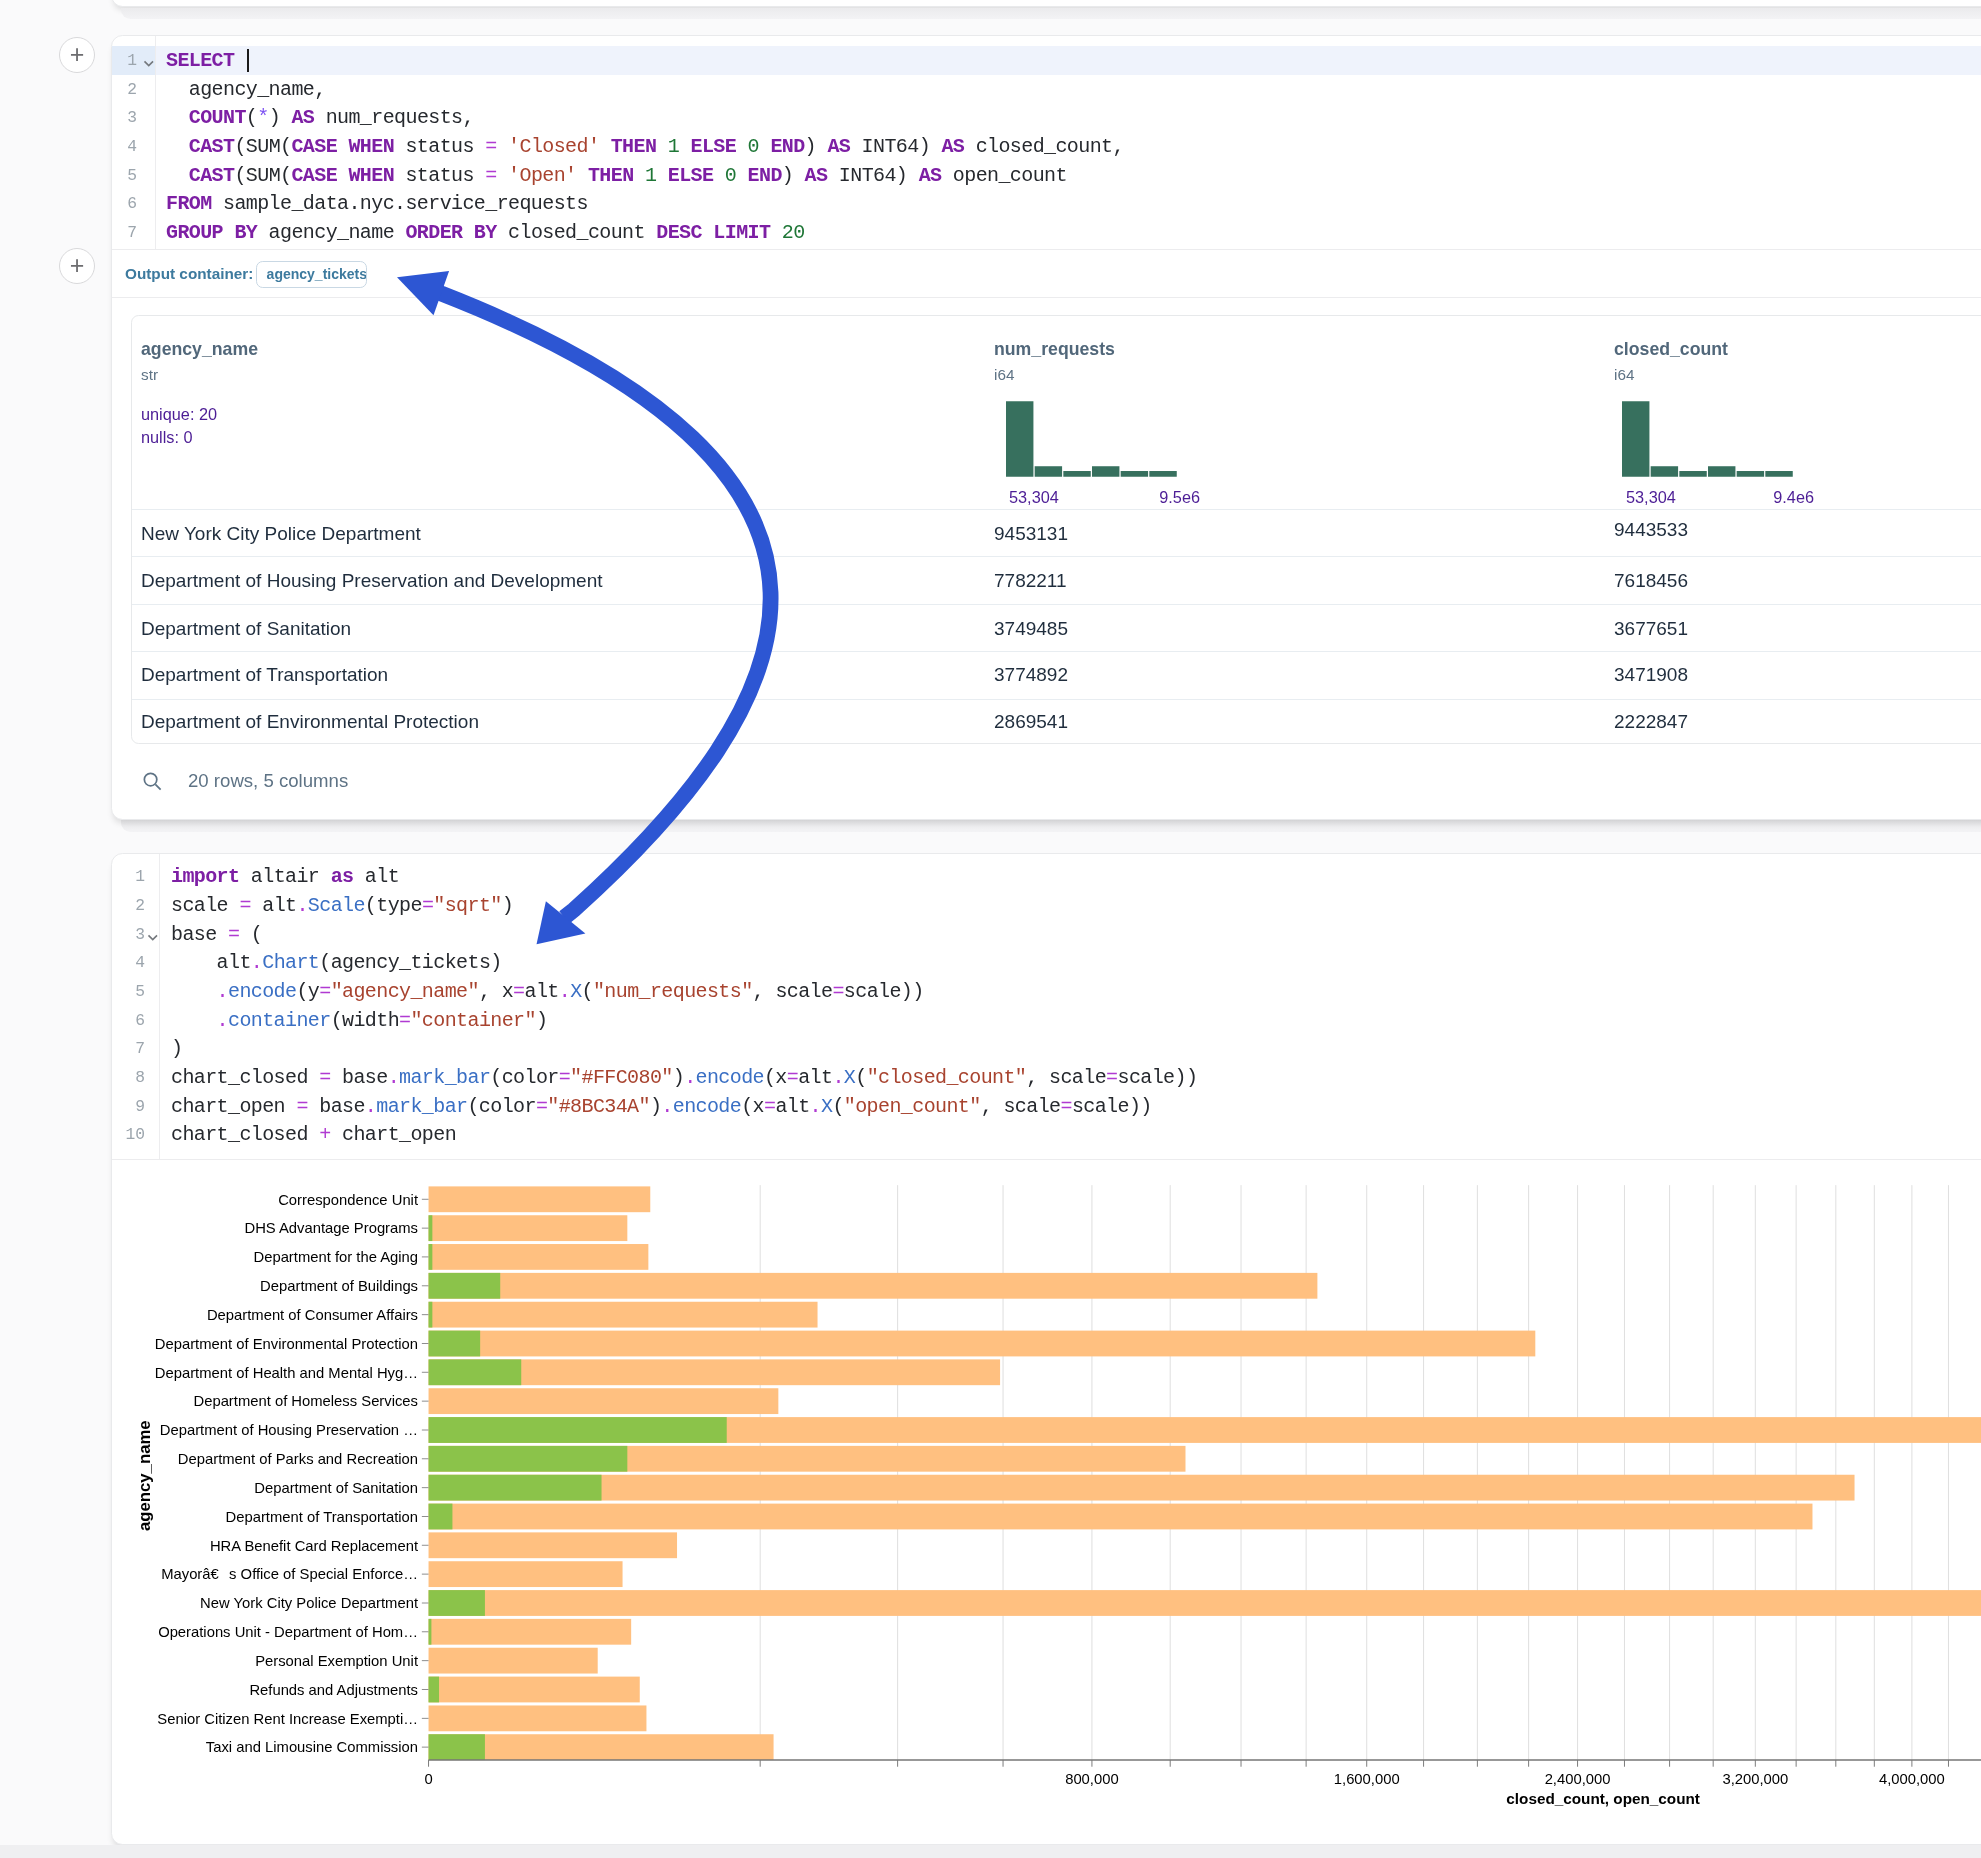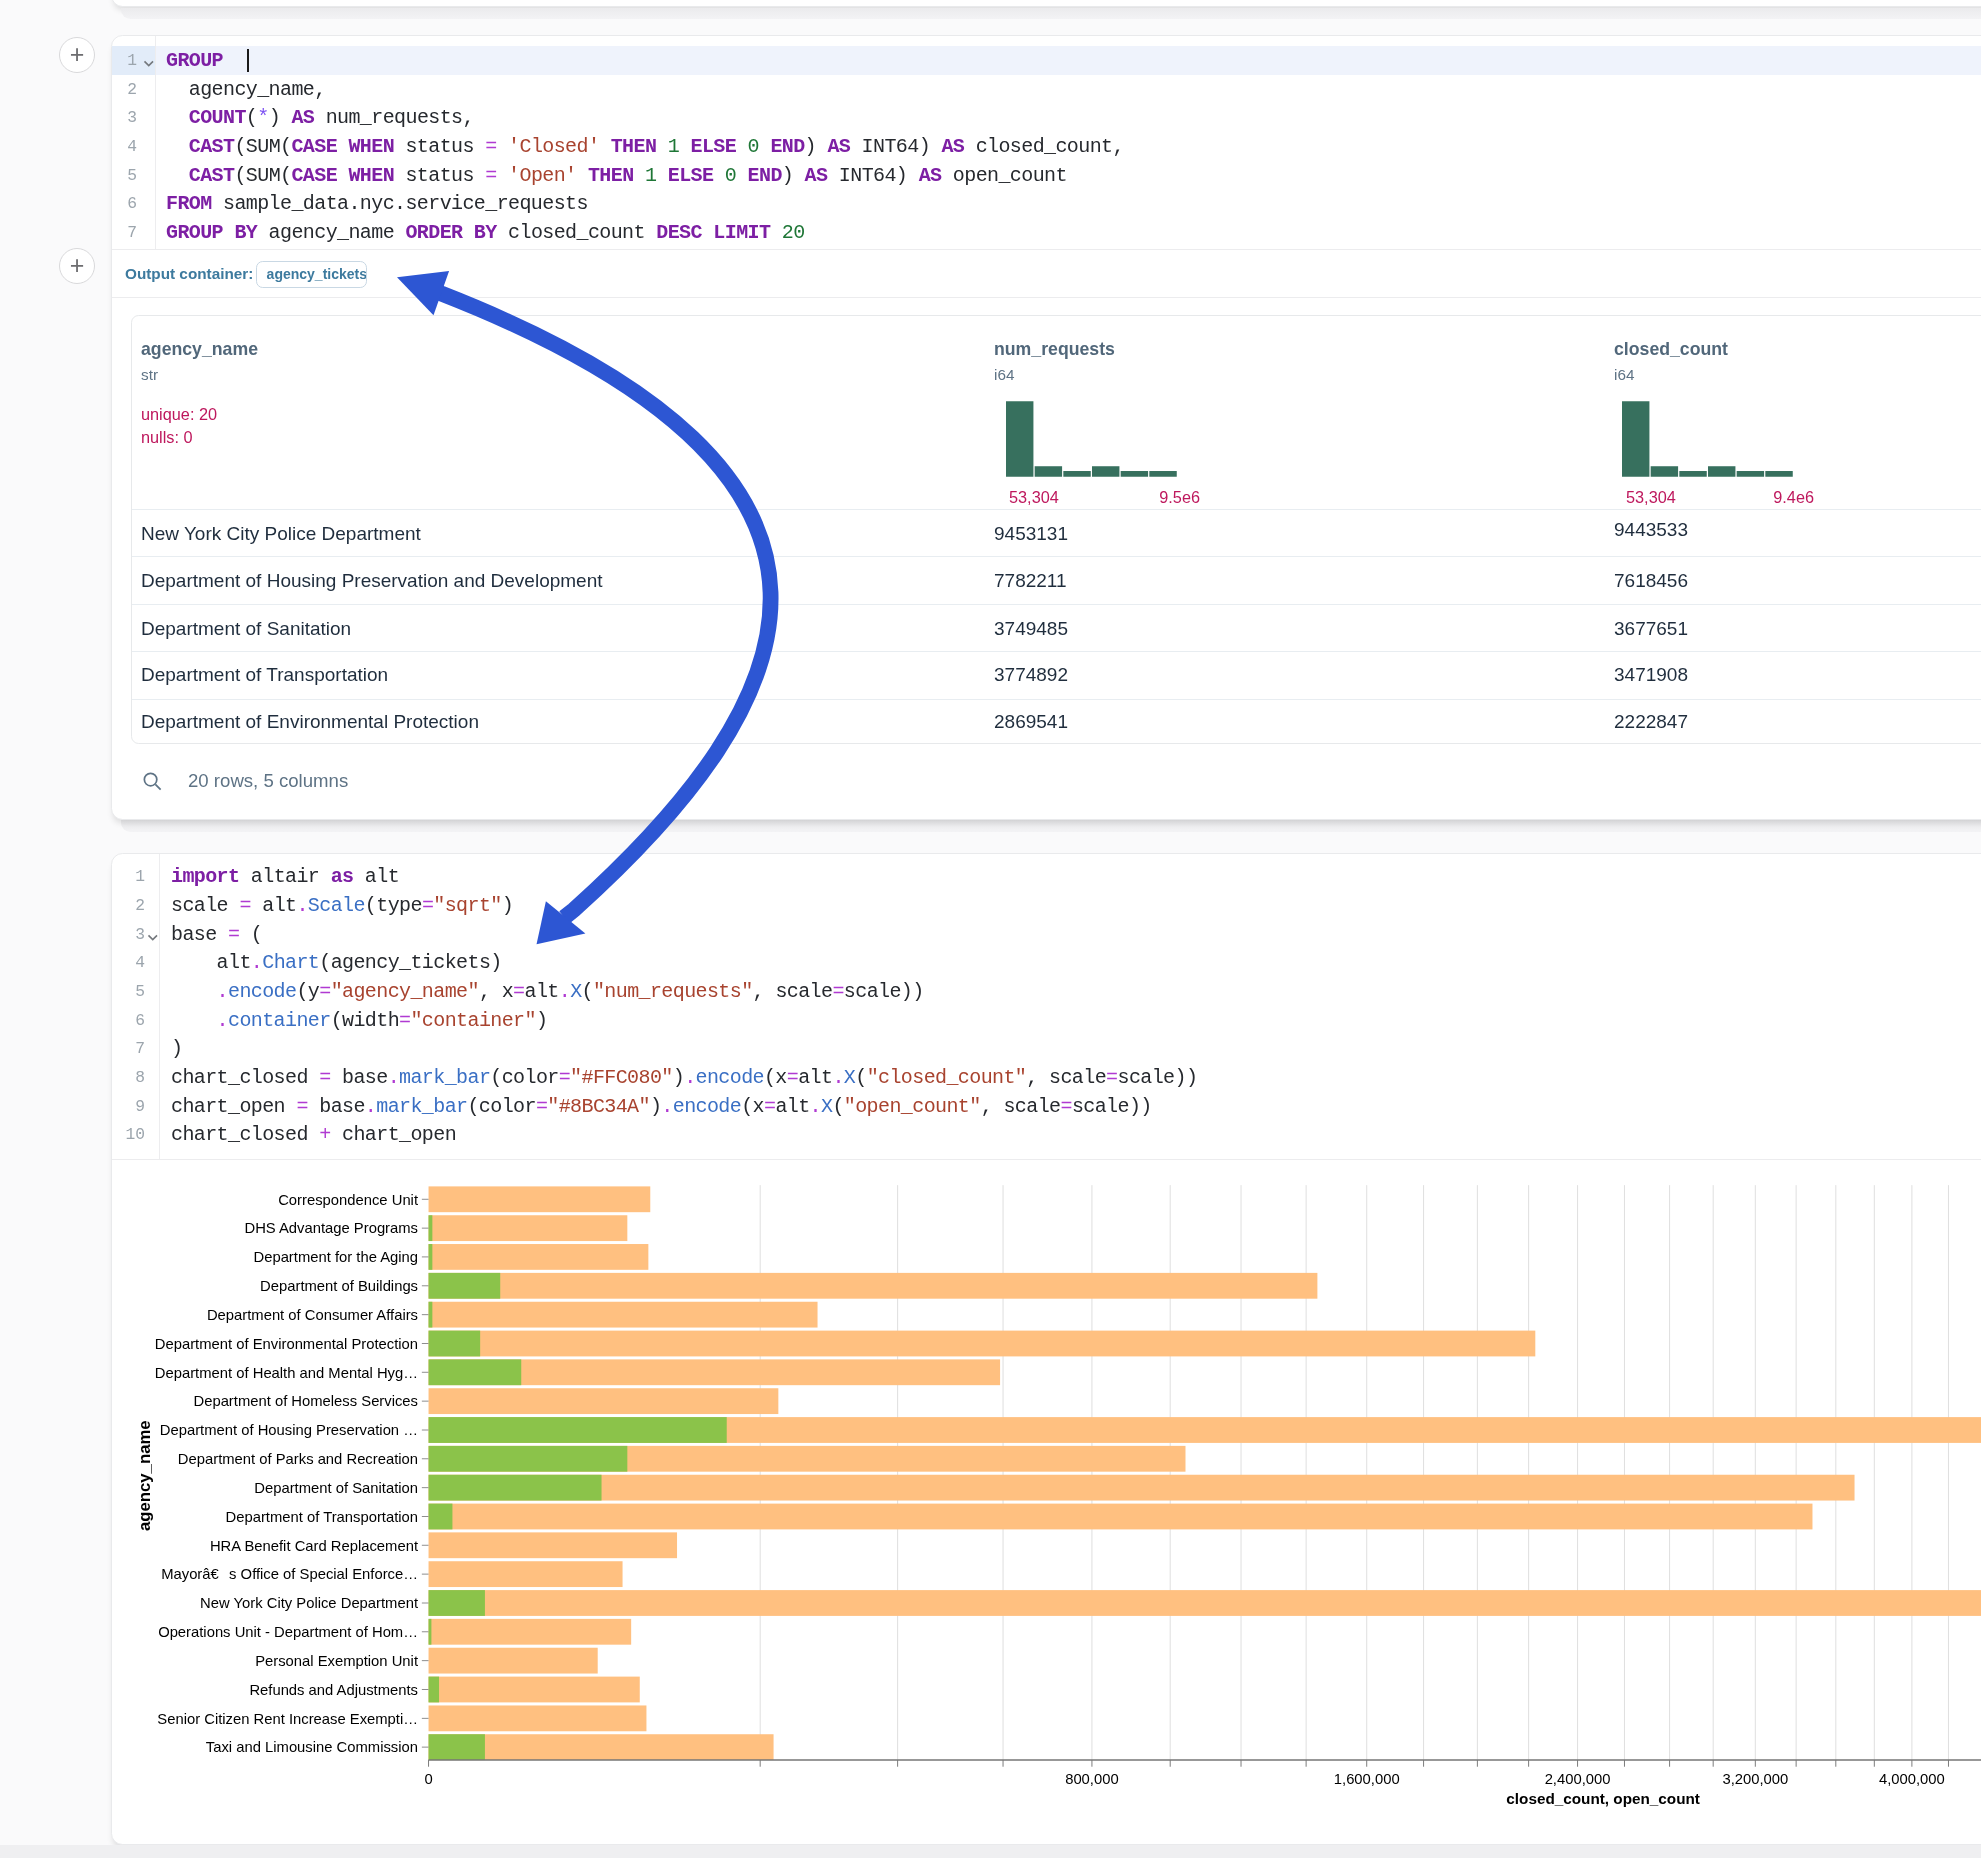--- a/index.html
+++ b/index.html
@@ -3,42 +3,42 @@
 html,body{margin:0;padding:0}
 body{width:1982px;height:1858px;overflow:hidden;position:relative;background:#fafafb;
  font-family:"Liberation Sans",sans-serif;}
 .card{position:absolute;background:#fff;border:1px solid #e9eaec;border-radius:11.5px;
  box-shadow:0 5.7px 6.7px -2.9px rgba(0,0,0,.12);box-sizing:border-box}
 .mono{font-family:"Liberation Mono",monospace;font-size:20px;letter-spacing:-0.6px;line-height:29px;white-space:pre;color:#26292e}
 .ln{position:absolute;font-family:"Liberation Mono",monospace;font-size:16.3px;color:#9ca5ad;
  text-align:right;width:38px;line-height:29px}
 .hdr{font-weight:bold;font-size:17.7px;color:#51677a}
 .typ{font-size:15.3px;color:#5e7385}
-.stat{font-size:16.3px;color:#be185d;line-height:23px}
+.stat{font-size:16.3px;color:#4c1d95;line-height:23px}
 .cellv{position:absolute;font-size:19px;color:#1f2d3d;white-space:nowrap}
 .sep{position:absolute;height:1px;background:#e8edf1;left:0}
 </style></head><body>
 <div class="card" style="left:111px;top:-29px;width:1909px;height:36px;border-radius:11.5px"></div>
 <div style="position:absolute;left:121px;top:7.6px;width:1860px;height:11.5px;background:linear-gradient(#ebebed,#f3f3f5);border-bottom-left-radius:9.6px"></div>
 <div style="position:absolute;left:121px;top:820px;width:1860px;height:11.5px;background:linear-gradient(#ebebed,#f3f3f5);border-bottom-left-radius:9.6px"></div>
 <div class="card" style="left:111px;top:35px;width:1909px;height:785px"></div>
 <div style="position:absolute;left:112px;top:46px;width:44px;height:29px;background:#e2ecf9"></div>
 <div style="position:absolute;left:156px;top:46px;width:1826px;height:29px;background:#eff3fc"></div>
 <div style="position:absolute;left:155px;top:36px;width:1px;height:213px;background:#ededef"></div>
 <div class="ln" style="left:99px;top:46px">1</div>
 <div class="ln" style="left:99px;top:75px">2</div>
 <div class="ln" style="left:99px;top:103px">3</div>
 <div class="ln" style="left:99px;top:132px">4</div>
 <div class="ln" style="left:99px;top:161px">5</div>
 <div class="ln" style="left:99px;top:189px">6</div>
 <div class="ln" style="left:99px;top:218px">7</div>
 <svg style="position:absolute;left:143px;top:60px" width="11.5" height="7.6" viewBox="0 0 12 8">
     <path d="M1.5 1.5 L6 6 L10.5 1.5" stroke="#74787d" stroke-width="1.7" fill="none"></path>
   </svg>
-<div class="mono" style="position:absolute;left:166px;top:46px"><b style="color:#7d1fa4">GROUP</b> </div>
+<div class="mono" style="position:absolute;left:166px;top:46px"><b style="color:#7d1fa4">SELECT</b> </div>
 <div class="mono" style="position:absolute;left:166px;top:75px">  agency_name,</div>
 <div class="mono" style="position:absolute;left:166px;top:103px">  <b style="color:#7d1fa4">COUNT</b>(<span style="color:#7d52f2">*</span>) <b style="color:#7d1fa4">AS</b> num_requests,</div>
 <div class="mono" style="position:absolute;left:166px;top:132px">  <b style="color:#7d1fa4">CAST</b>(SUM(<b style="color:#7d1fa4">CASE</b> <b style="color:#7d1fa4">WHEN</b> status <span style="color:#b03ad2">=</span> <span style="color:#a8432f">'Closed'</span> <b style="color:#7d1fa4">THEN</b> <span style="color:#1e7636">1</span> <b style="color:#7d1fa4">ELSE</b> <span style="color:#1e7636">0</span> <b style="color:#7d1fa4">END</b>) <b style="color:#7d1fa4">AS</b> INT64) <b style="color:#7d1fa4">AS</b> closed_count,</div>
 <div class="mono" style="position:absolute;left:166px;top:161px">  <b style="color:#7d1fa4">CAST</b>(SUM(<b style="color:#7d1fa4">CASE</b> <b style="color:#7d1fa4">WHEN</b> status <span style="color:#b03ad2">=</span> <span style="color:#a8432f">'Open'</span> <b style="color:#7d1fa4">THEN</b> <span style="color:#1e7636">1</span> <b style="color:#7d1fa4">ELSE</b> <span style="color:#1e7636">0</span> <b style="color:#7d1fa4">END</b>) <b style="color:#7d1fa4">AS</b> INT64) <b style="color:#7d1fa4">AS</b> open_count</div>
 <div class="mono" style="position:absolute;left:166px;top:189px"><b style="color:#7d1fa4">FROM</b> sample_data.nyc.service_requests</div>
 <div class="mono" style="position:absolute;left:166px;top:218px"><b style="color:#7d1fa4">GROUP BY</b> agency_name <b style="color:#7d1fa4">ORDER BY</b> closed_count <b style="color:#7d1fa4">DESC</b> <b style="color:#7d1fa4">LIMIT</b> <span style="color:#1e7636">20</span></div>
 <div style="position:absolute;left:247px;top:49px;width:1.9px;height:23px;background:#1a1a1a"></div>
 <div style="position:absolute;left:112px;top:249px;width:1870px;height:1px;background:#ececee"></div>
 <div style="position:absolute;left:125px;top:265px;font-size:15.3px;font-weight:bold;color:#3d7a9e">Output container:</div>
 <div style="position:absolute;left:256px;top:261px;width:111px;height:27px;border:1px solid #c9d8e4;border-radius:6.7px;overflow:hidden;box-sizing:border-box;">

